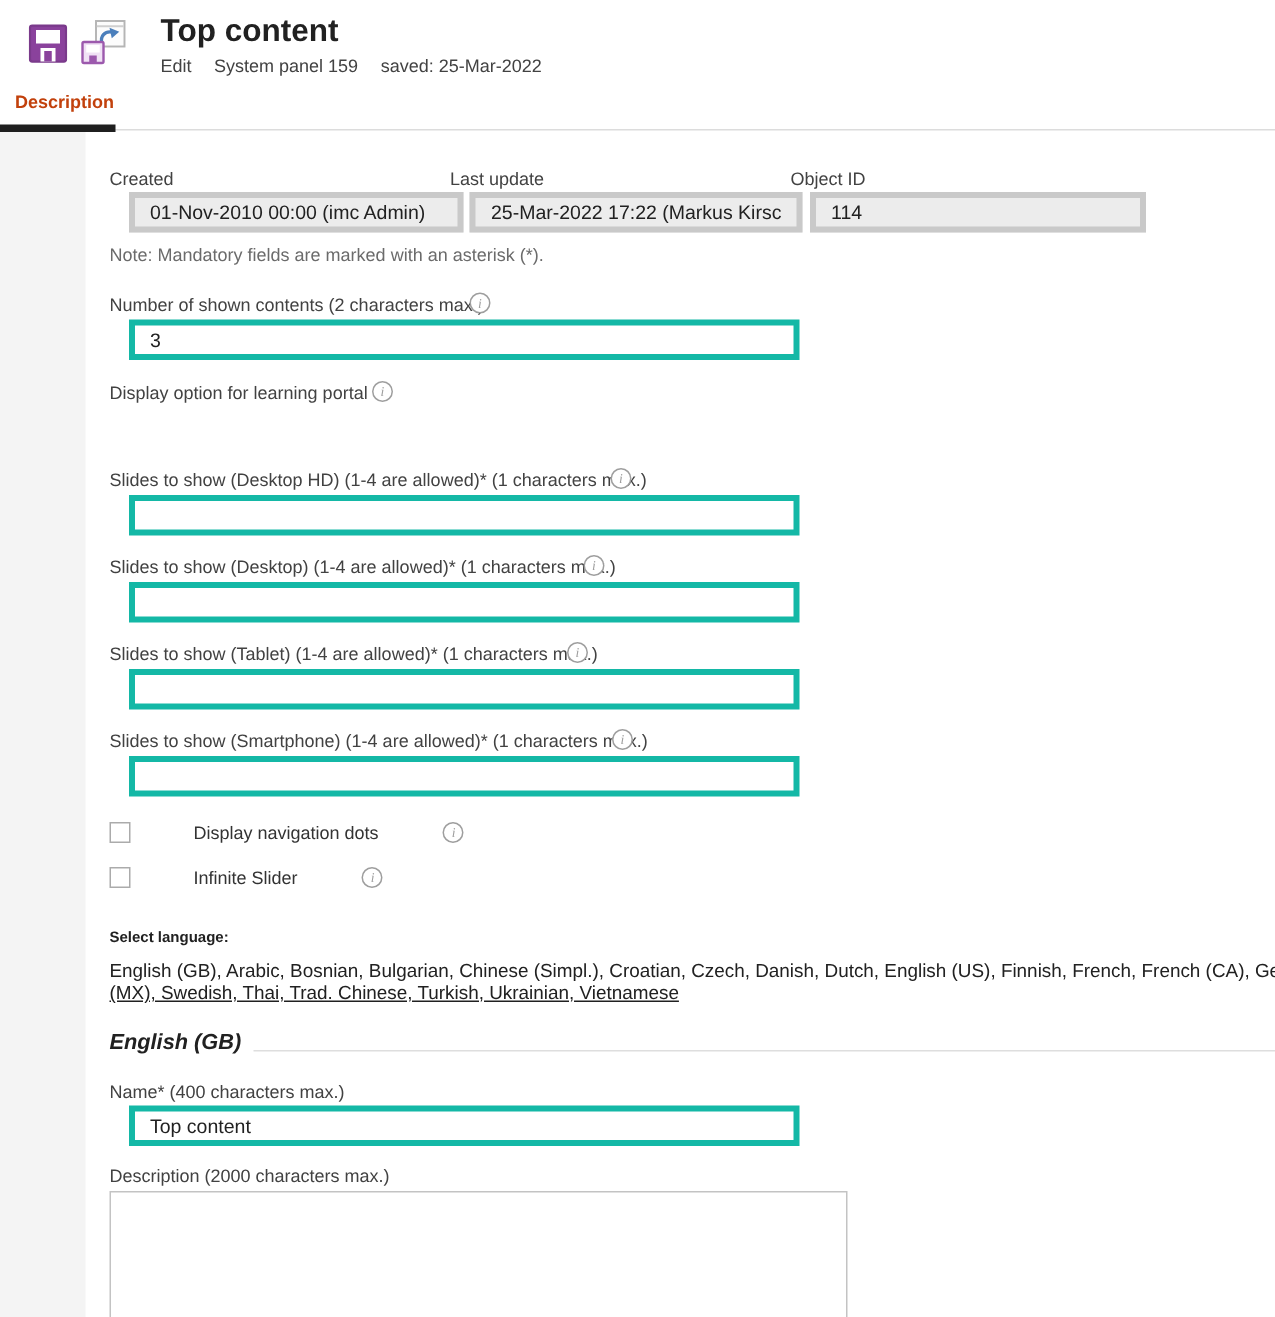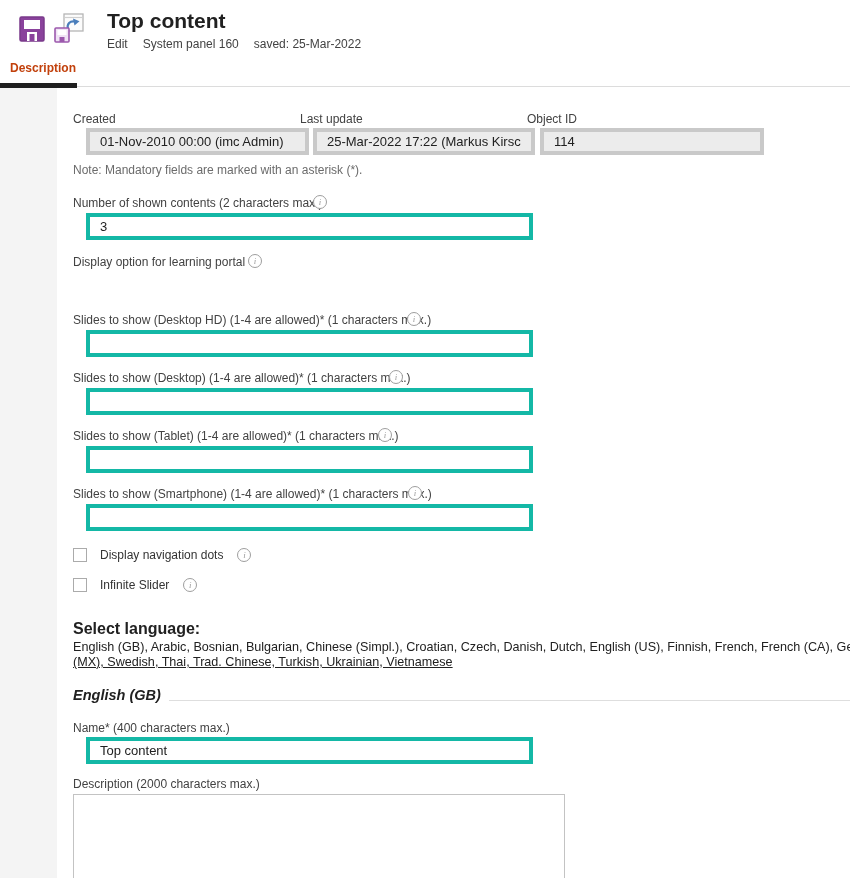--- a/index.html
+++ b/index.html
@@ -35,26 +35,26 @@
   .sel { position:absolute; height:27px; width:222px; border:1px solid #a6a6a6; background:#fff;
          font-size:13px; color:#212121; display:flex; align-items:center;
          padding:0 10px; cursor:pointer; justify-content:space-between; }
   .chev { width:9px; height:9px; border-right:1.5px solid #4a4a4a; border-bottom:1.5px solid #4a4a4a;
           transform:rotate(45deg) translateY(-3px); }
 
   .info-ic { position:absolute; width:14px; height:14px; border:1px solid #9e9e9e; border-radius:50%;
              color:#9e9e9e; font-size:9px; font-family:"Liberation Serif", serif; font-style:italic;
              display:flex; align-items:center; justify-content:center; background:#fff; }
 
-  .cb-row { position:absolute; display:flex; align-items:center; }
+  .cb-row { position:absolute; display:flex; align-items:center;gap:29px; }
   .cb-box { width:14px; height:14px; border:1px solid #ababab; background:#fff; cursor:pointer; }
   .cb-label { font-size:12px; color:#333; margin-left:13px; }
   .cb-row .info-ic { position:static; margin-left:14px; }
 
-  .lang-head { position:absolute; top:620px; left:0; font-size:16px; font-weight:bold; color:#212121; }
+  .lang-head { position:absolute; top:620px; left:0; font-size:10px; font-weight:bold; color:#212121; }
   .lang-line { position:absolute; left:0; font-size:12.6px; color:#212121; white-space:nowrap; }
 
   .sect-head { position:absolute; top:687px; left:0; width:777px; display:flex; align-items:flex-end;font-style:italic; }
   .sect-head .txt { font-size:14.5px; font-weight:bold; color:#212121; white-space:nowrap; }
   .sect-head .rule { flex:1; height:1px; background:#dedede; margin-left:8px; margin-bottom:2px; }
 
   textarea.t-area { position:absolute; left:0; top:794px; width:492px; height:100px;
                     border:1px solid #c3c3c3; resize:none; outline:none;
                     font-family:"Liberation Sans", sans-serif; font-size:13px; padding:6px 10px; }
 </style>
@@ -82,21 +82,21 @@
       <rect x="2" y="15" width="14" height="14" rx="1" fill="#f0e2f5" stroke="#9c59ad" stroke-width="1.6"></rect>
       <rect x="4.5" y="17" width="9" height="5" fill="#ffffff"></rect>
       <rect x="6.5" y="24" width="5" height="5" fill="#9c59ad"></rect>
     </svg>
   </span>
 </button>
 
 <h1 class="page-title">Top content</h1>
 <div class="subtitle">
   <span>Edit</span>
-  <span>System panel 160</span>
+  <span>System panel 159</span>
   <span>saved: 25-Mar-2022</span>
 </div>
 
 <div class="tab-label">Description</div>
 <div class="tabstrip-line"></div>
 <div class="tab-indicator"></div>
 
 <div class="side-strip"></div>
 
 <div class="content">

